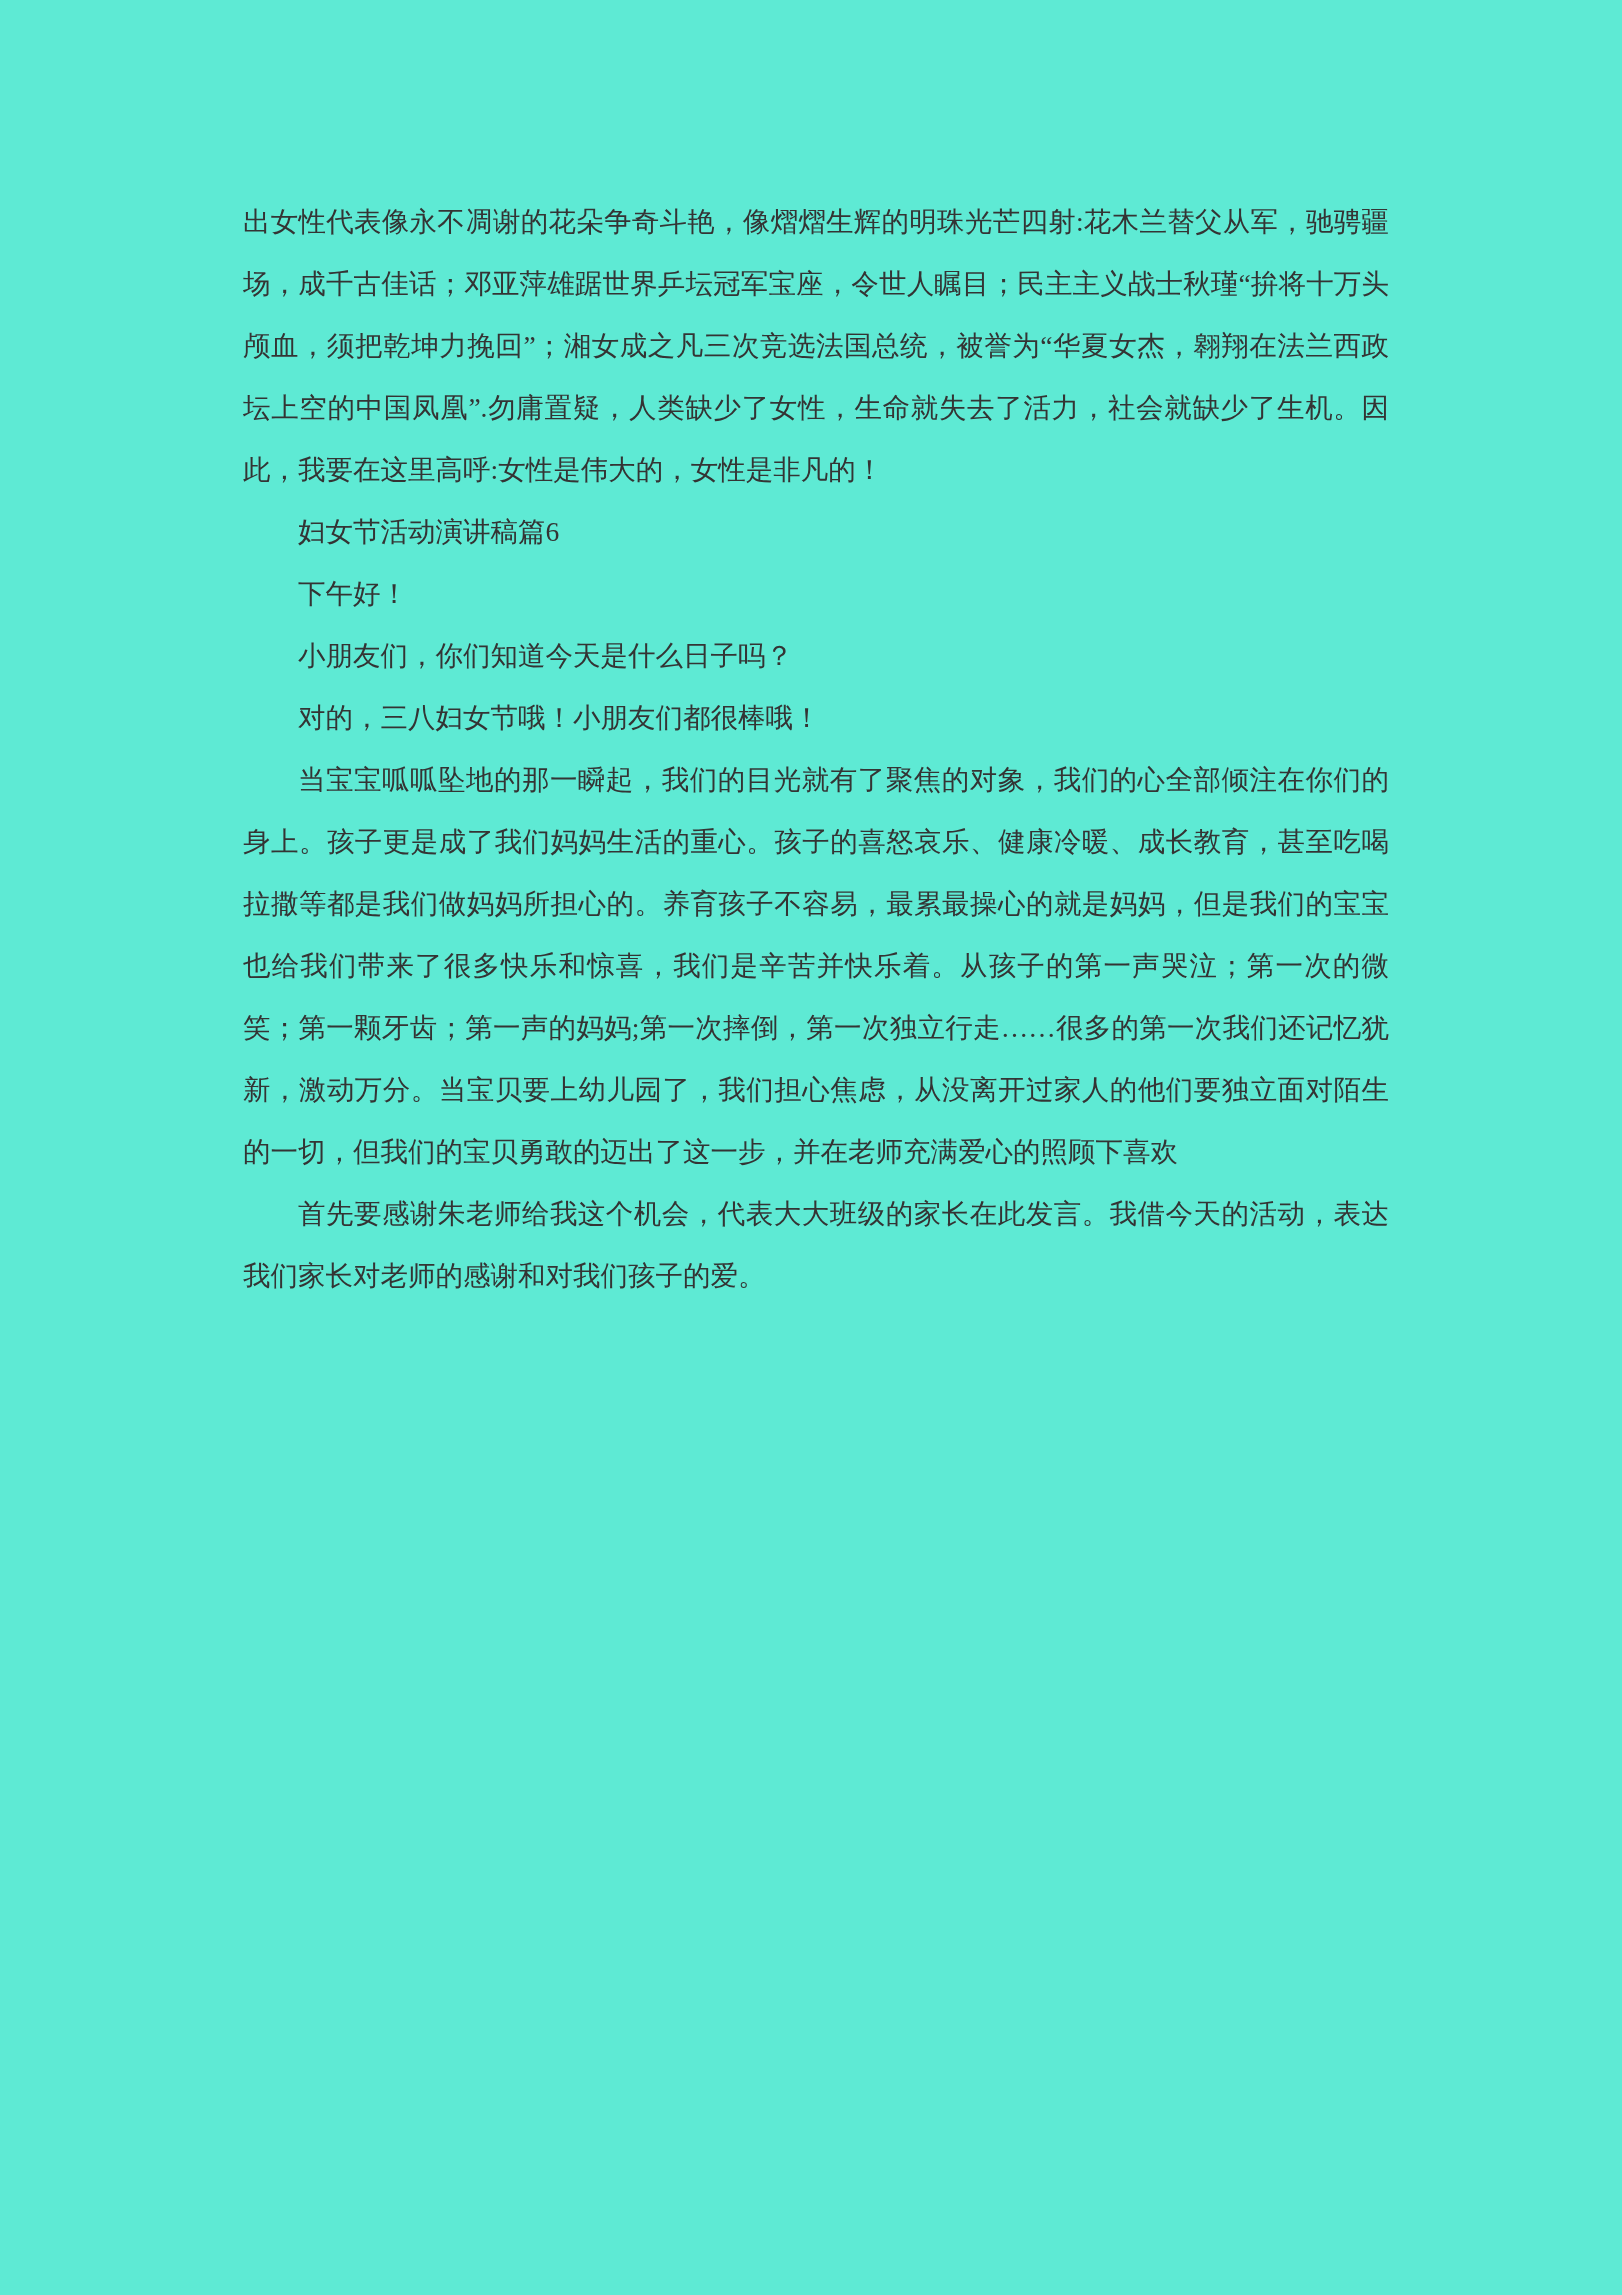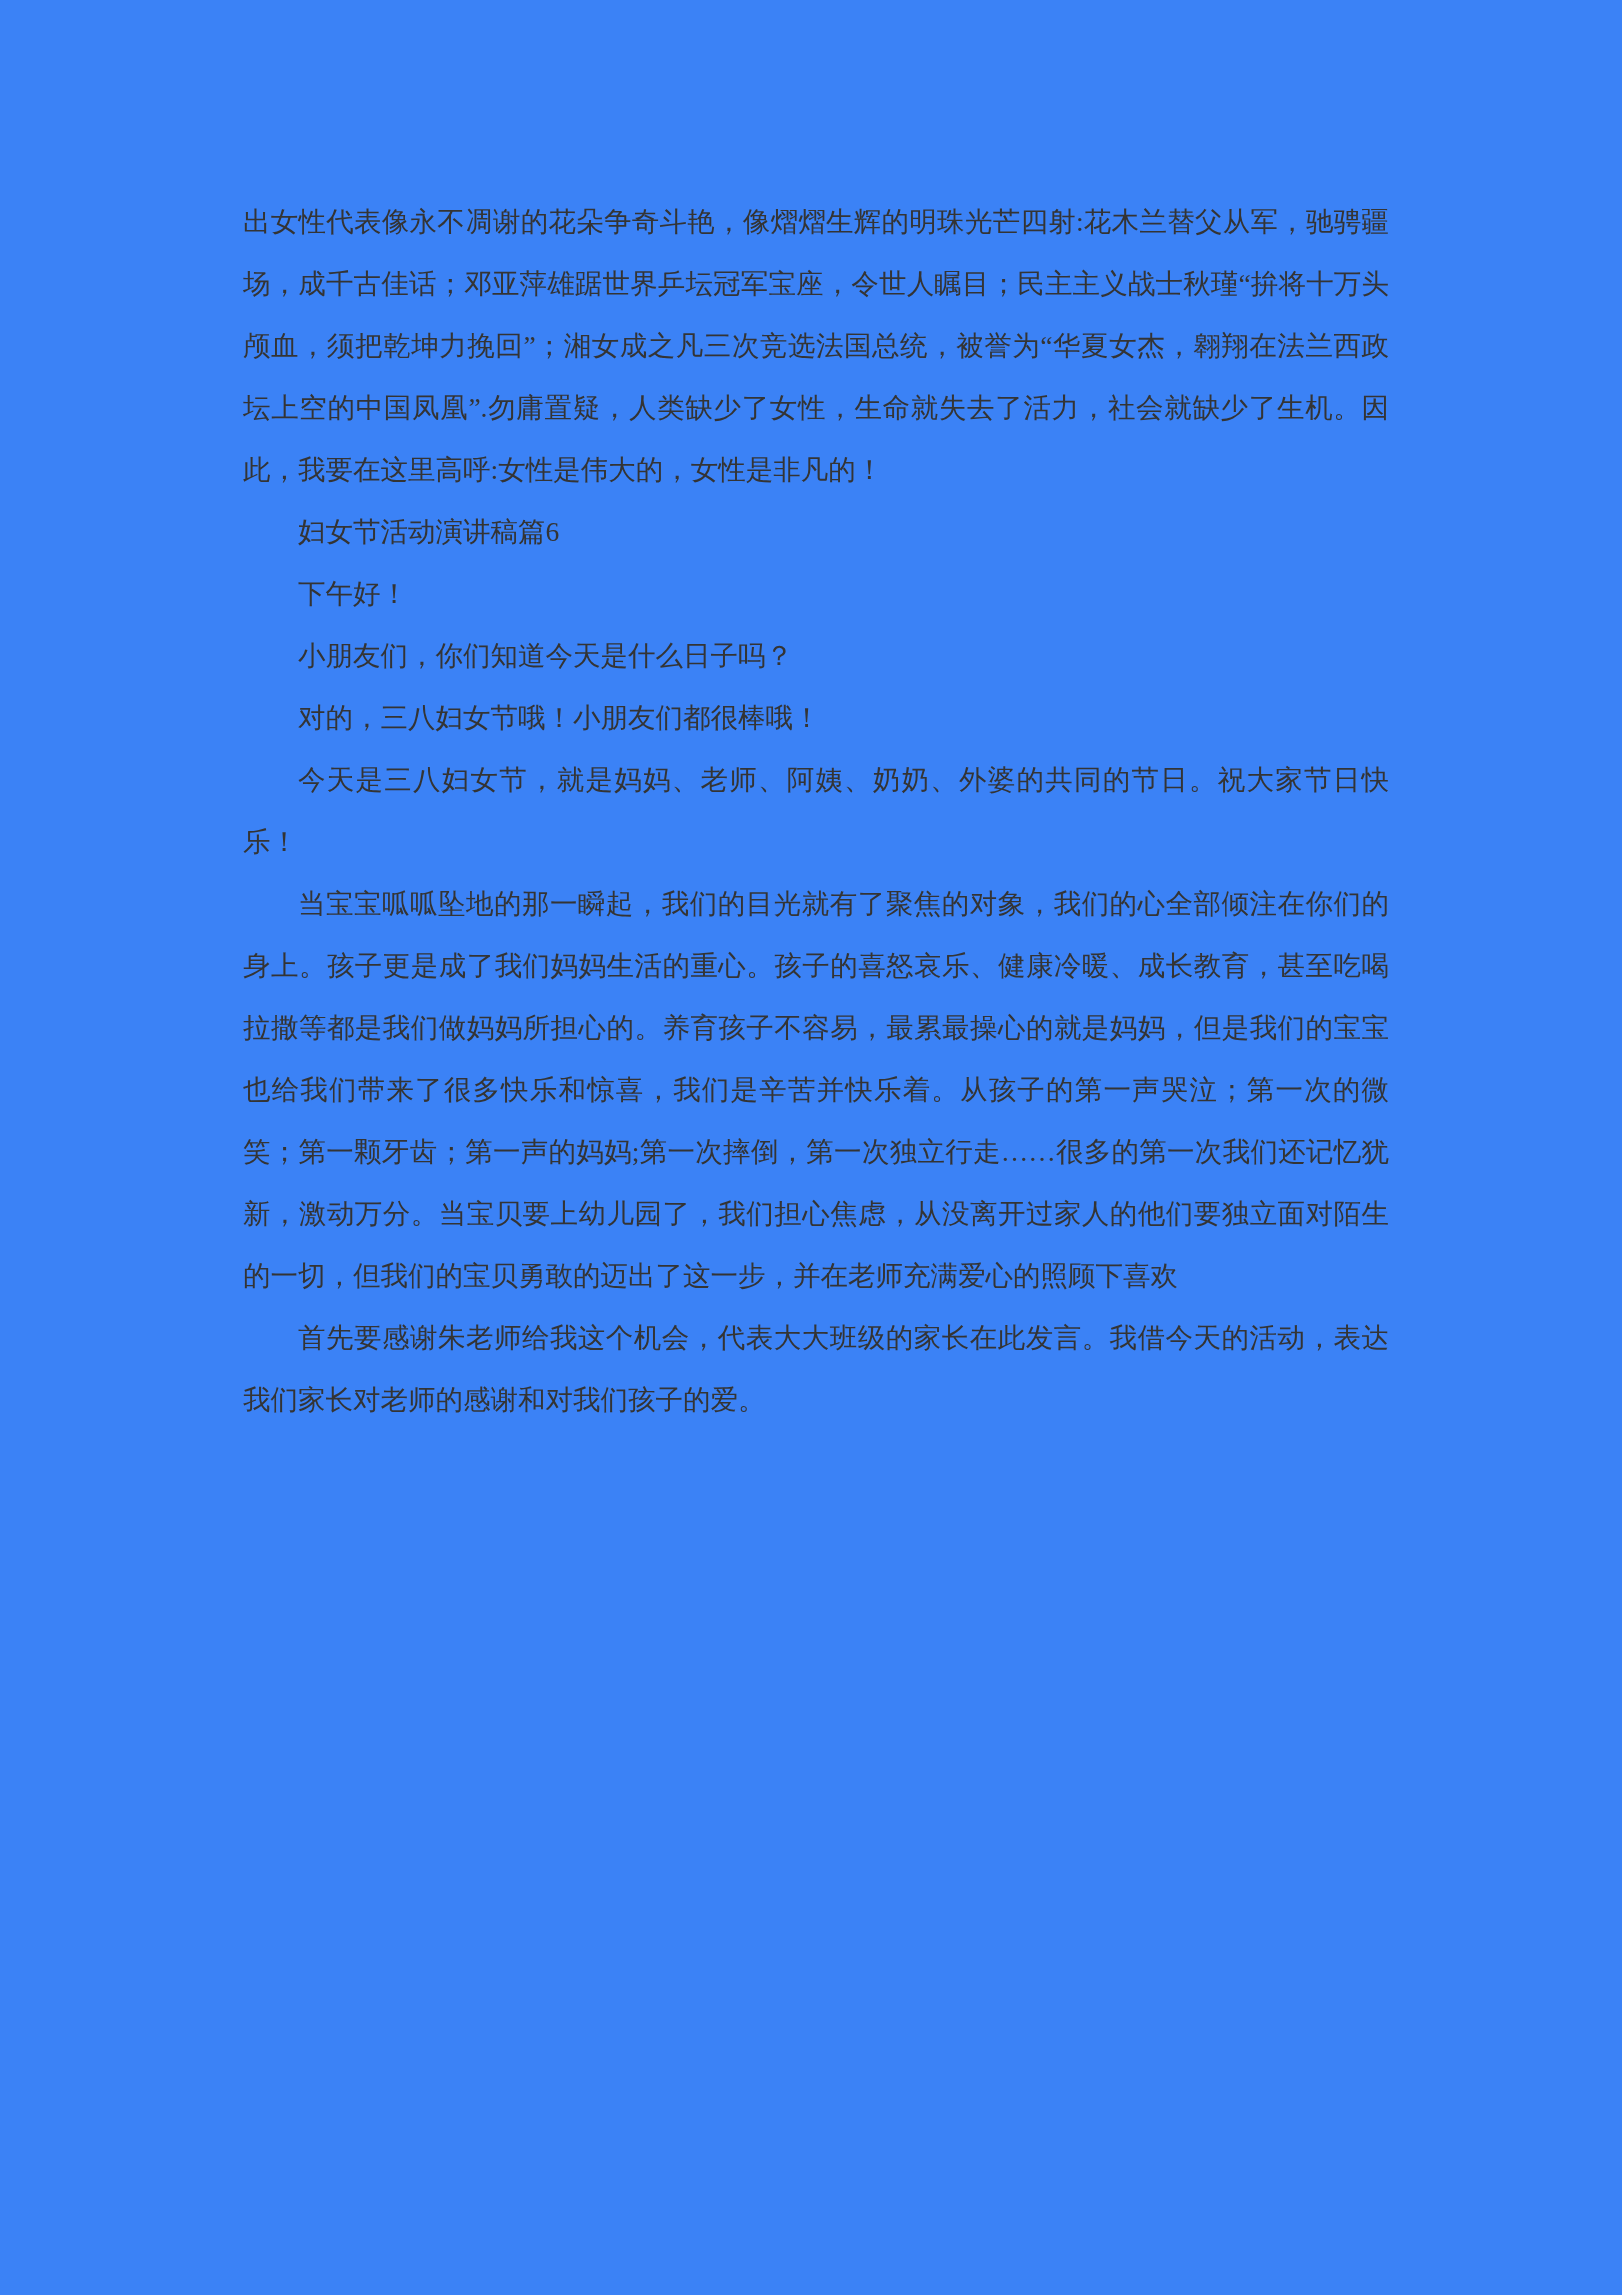--- a/index.html
+++ b/index.html
@@ -8,21 +8,21 @@
     position: relative;
     width: 1623px;
     height: 2295px;
     font-family: "Liberation Serif", "DejaVu Serif", serif;
     color: #343434;
     overflow: hidden;
   }
   .page {
     position: absolute;
     inset: 0;
-    background: #3b82f6;
+    background: #5eead4;
     padding-left: 44px;
   }
   .page-content {
     position: absolute;
     left: 243px;
     top: 191px;
     width: 1146px;
   }
   .page-content p {
     font-size: 27.5px;
@@ -38,18 +38,17 @@
 </head>
 <body>
 
 <div class="page">
   <div class="page-content">
     <p class="no-indent">出女性代表像永不凋谢的花朵争奇斗艳，像熠熠生辉的明珠光芒四射:花木兰替父从军，驰骋疆场，成千古佳话；邓亚萍雄踞世界乒坛冠军宝座，令世人瞩目；民主主义战士秋瑾“拚将十万头颅血，须把乾坤力挽回”；湘女成之凡三次竞选法国总统，被誉为“华夏女杰，翱翔在法兰西政坛上空的中国凤凰”.勿庸置疑，人类缺少了女性，生命就失去了活力，社会就缺少了生机。因此，我要在这里高呼:女性是伟大的，女性是非凡的！</p>
     <p>妇女节活动演讲稿篇6</p>
     <p>下午好！</p>
     <p>小朋友们，你们知道今天是什么日子吗？</p>
     <p>对的，三八妇女节哦！小朋友们都很棒哦！</p>
-    <p>今天是三八妇女节，就是妈妈、老师、阿姨、奶奶、外婆的共同的节日。祝大家节日快乐！</p>
     <p>当宝宝呱呱坠地的那一瞬起，我们的目光就有了聚焦的对象，我们的心全部倾注在你们的身上。孩子更是成了我们妈妈生活的重心。孩子的喜怒哀乐、健康冷暖、成长教育，甚至吃喝拉撒等都是我们做妈妈所担心的。养育孩子不容易，最累最操心的就是妈妈，但是我们的宝宝也给我们带来了很多快乐和惊喜，我们是辛苦并快乐着。从孩子的第一声哭泣；第一次的微笑；第一颗牙齿；第一声的妈妈;第一次摔倒，第一次独立行走……很多的第一次我们还记忆犹新，激动万分。当宝贝要上幼儿园了，我们担心焦虑，从没离开过家人的他们要独立面对陌生的一切，但我们的宝贝勇敢的迈出了这一步，并在老师充满爱心的照顾下喜欢</p>
     <p>首先要感谢朱老师给我这个机会，代表大大班级的家长在此发言。我借今天的活动，表达我们家长对老师的感谢和对我们孩子的爱。</p>
   </div>
 </div>
 
 
 </body></html>

